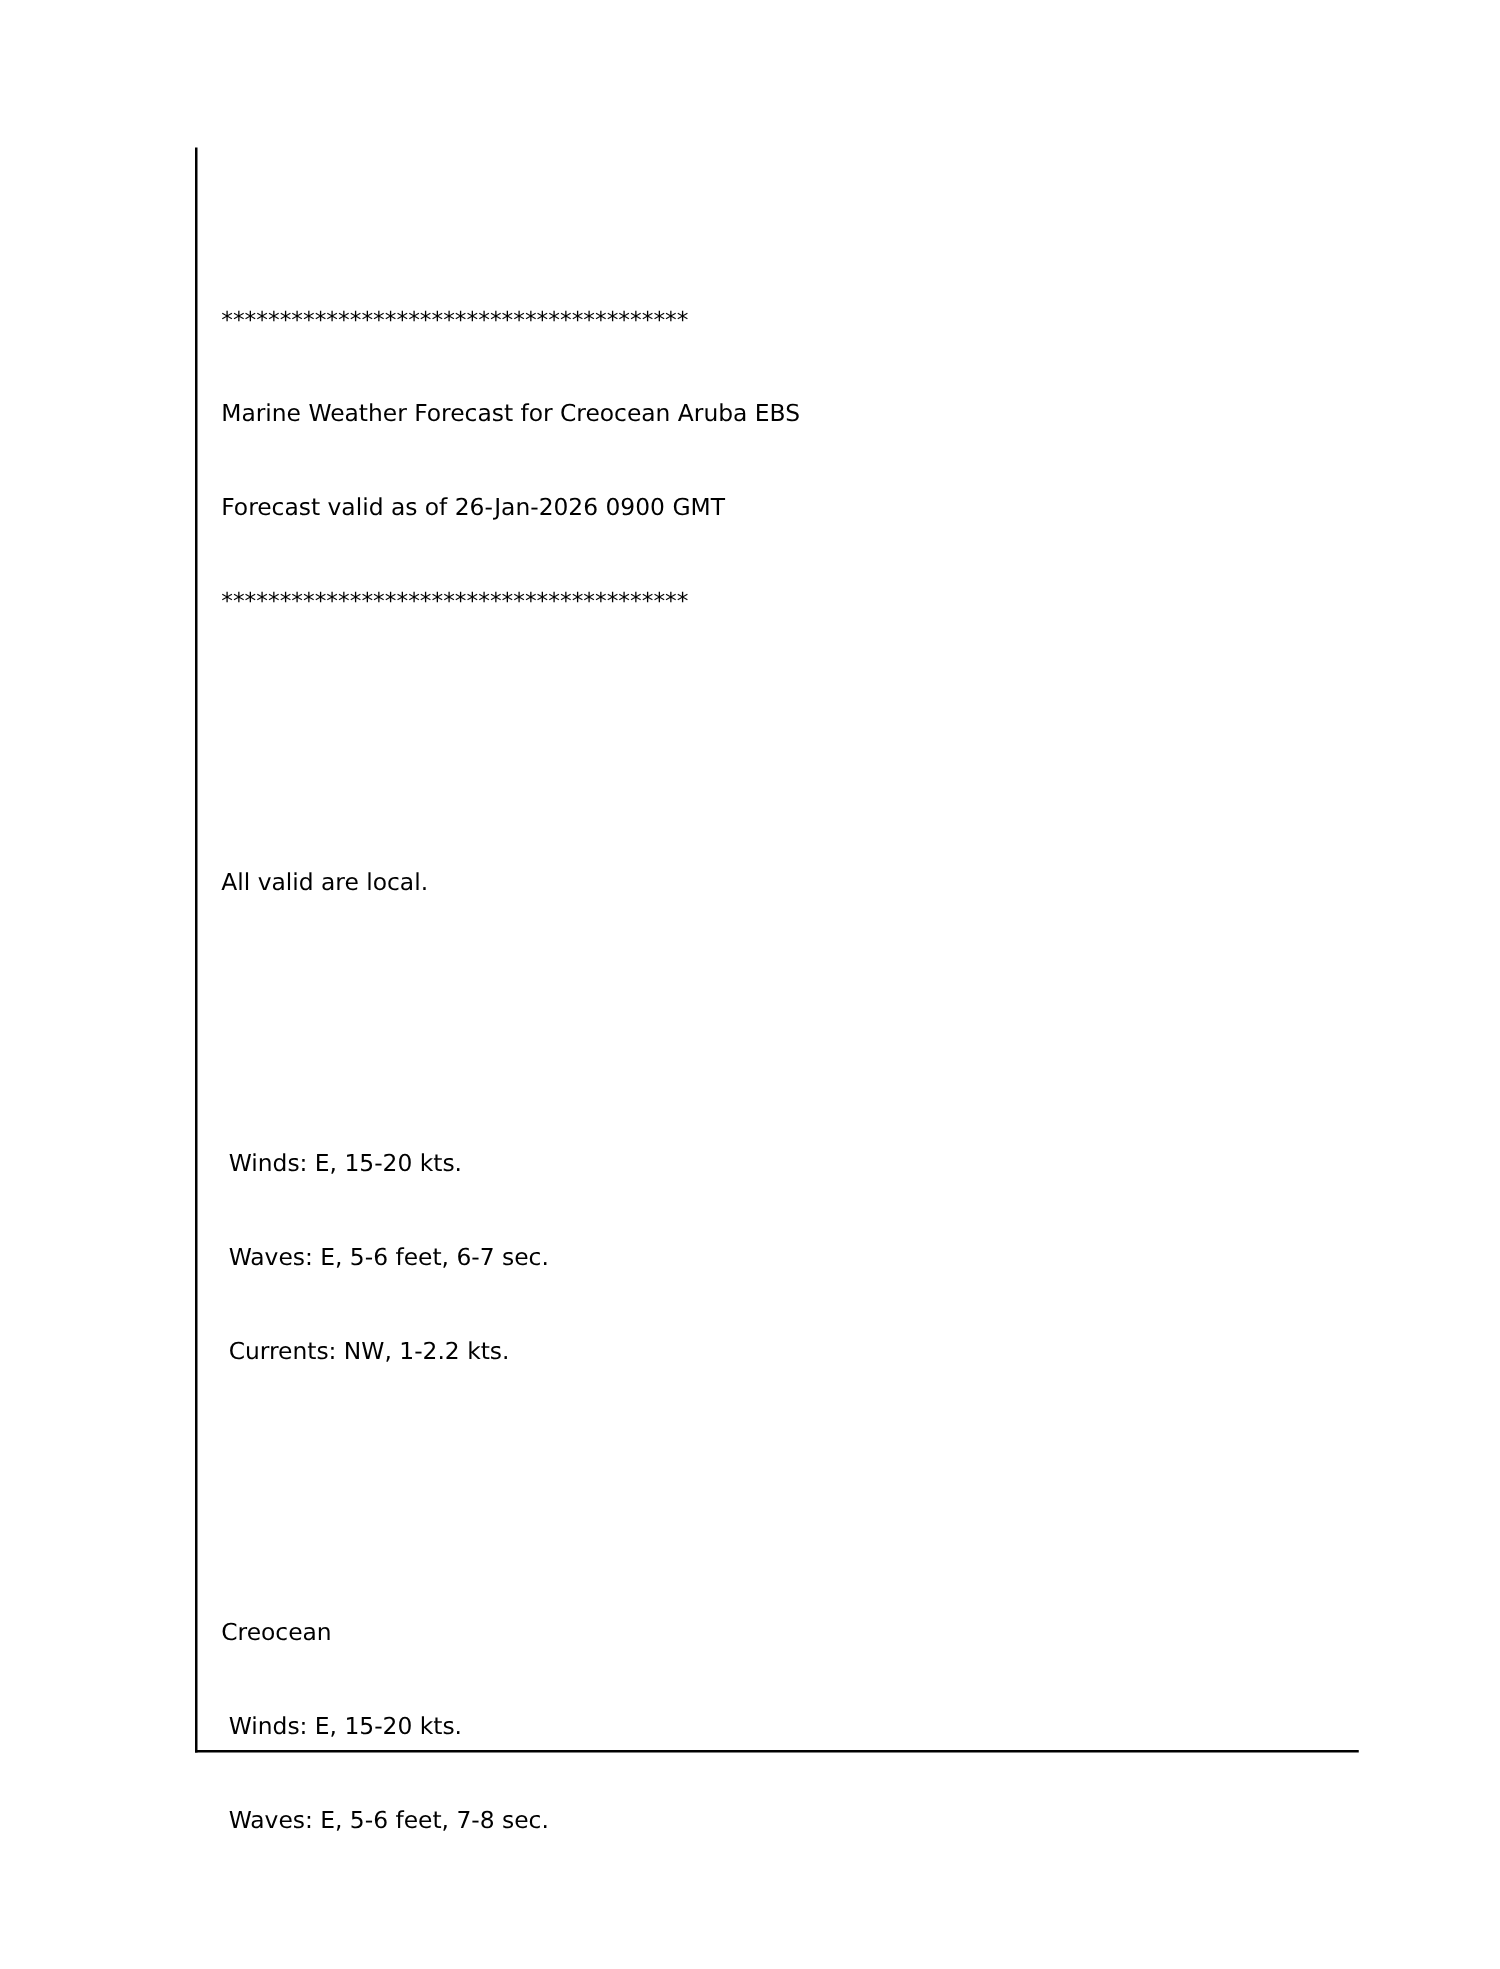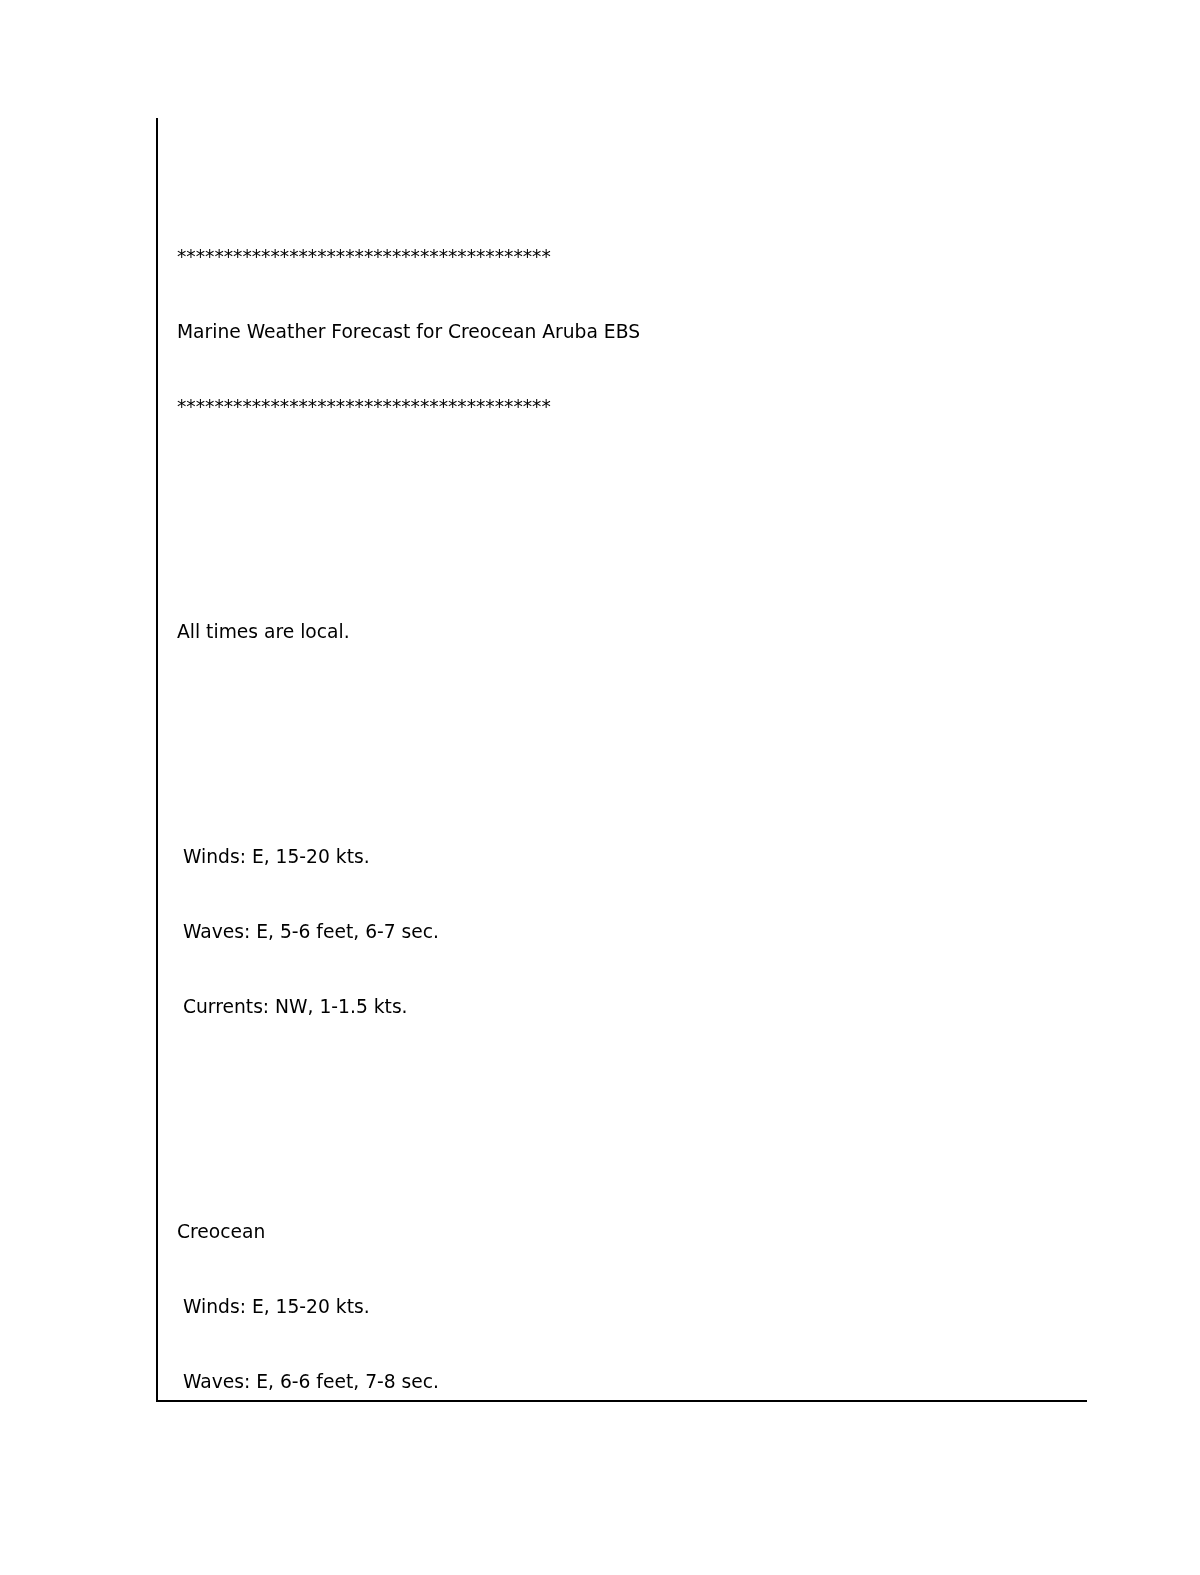--- a/index.html
+++ b/index.html
@@ -54,37 +54,38 @@
 <div id="page">
 
   <div class="frame-left"></div>
   <div class="frame-bottom"></div>
 
   <div class="doc-text">
 
     <div class="block">
       <div class="line">****************************************</div>
       <div class="line">Marine Weather Forecast for Creocean Aruba EBS</div>
+      <div class="line">Forecast valid as of 26-Jan-2026 0900 GMT</div>
       <div class="line">****************************************</div>
     </div>
 
     <div class="block">
-      <div class="line">All times are local.</div>
+      <div class="line">All valid are local.</div>
     </div>
 
     <div class="block">
       <div class="line"> Winds: E, 15-20 kts.</div>
       <div class="line"> Waves: E, 5-6 feet, 6-7 sec.</div>
-      <div class="line"> Currents: NW, 1-1.5 kts.</div>
+      <div class="line"> Currents: NW, 1-2.2 kts.</div>
     </div>
 
     <div class="block">
       <div class="line">Creocean</div>
       <div class="line"> Winds: E, 15-20 kts.</div>
-      <div class="line"> Waves: E, 6-6 feet, 7-8 sec.</div>
+      <div class="line"> Waves: E, 5-6 feet, 7-8 sec.</div>
       
     </div>
 
     
 
     
 
     
 
     

